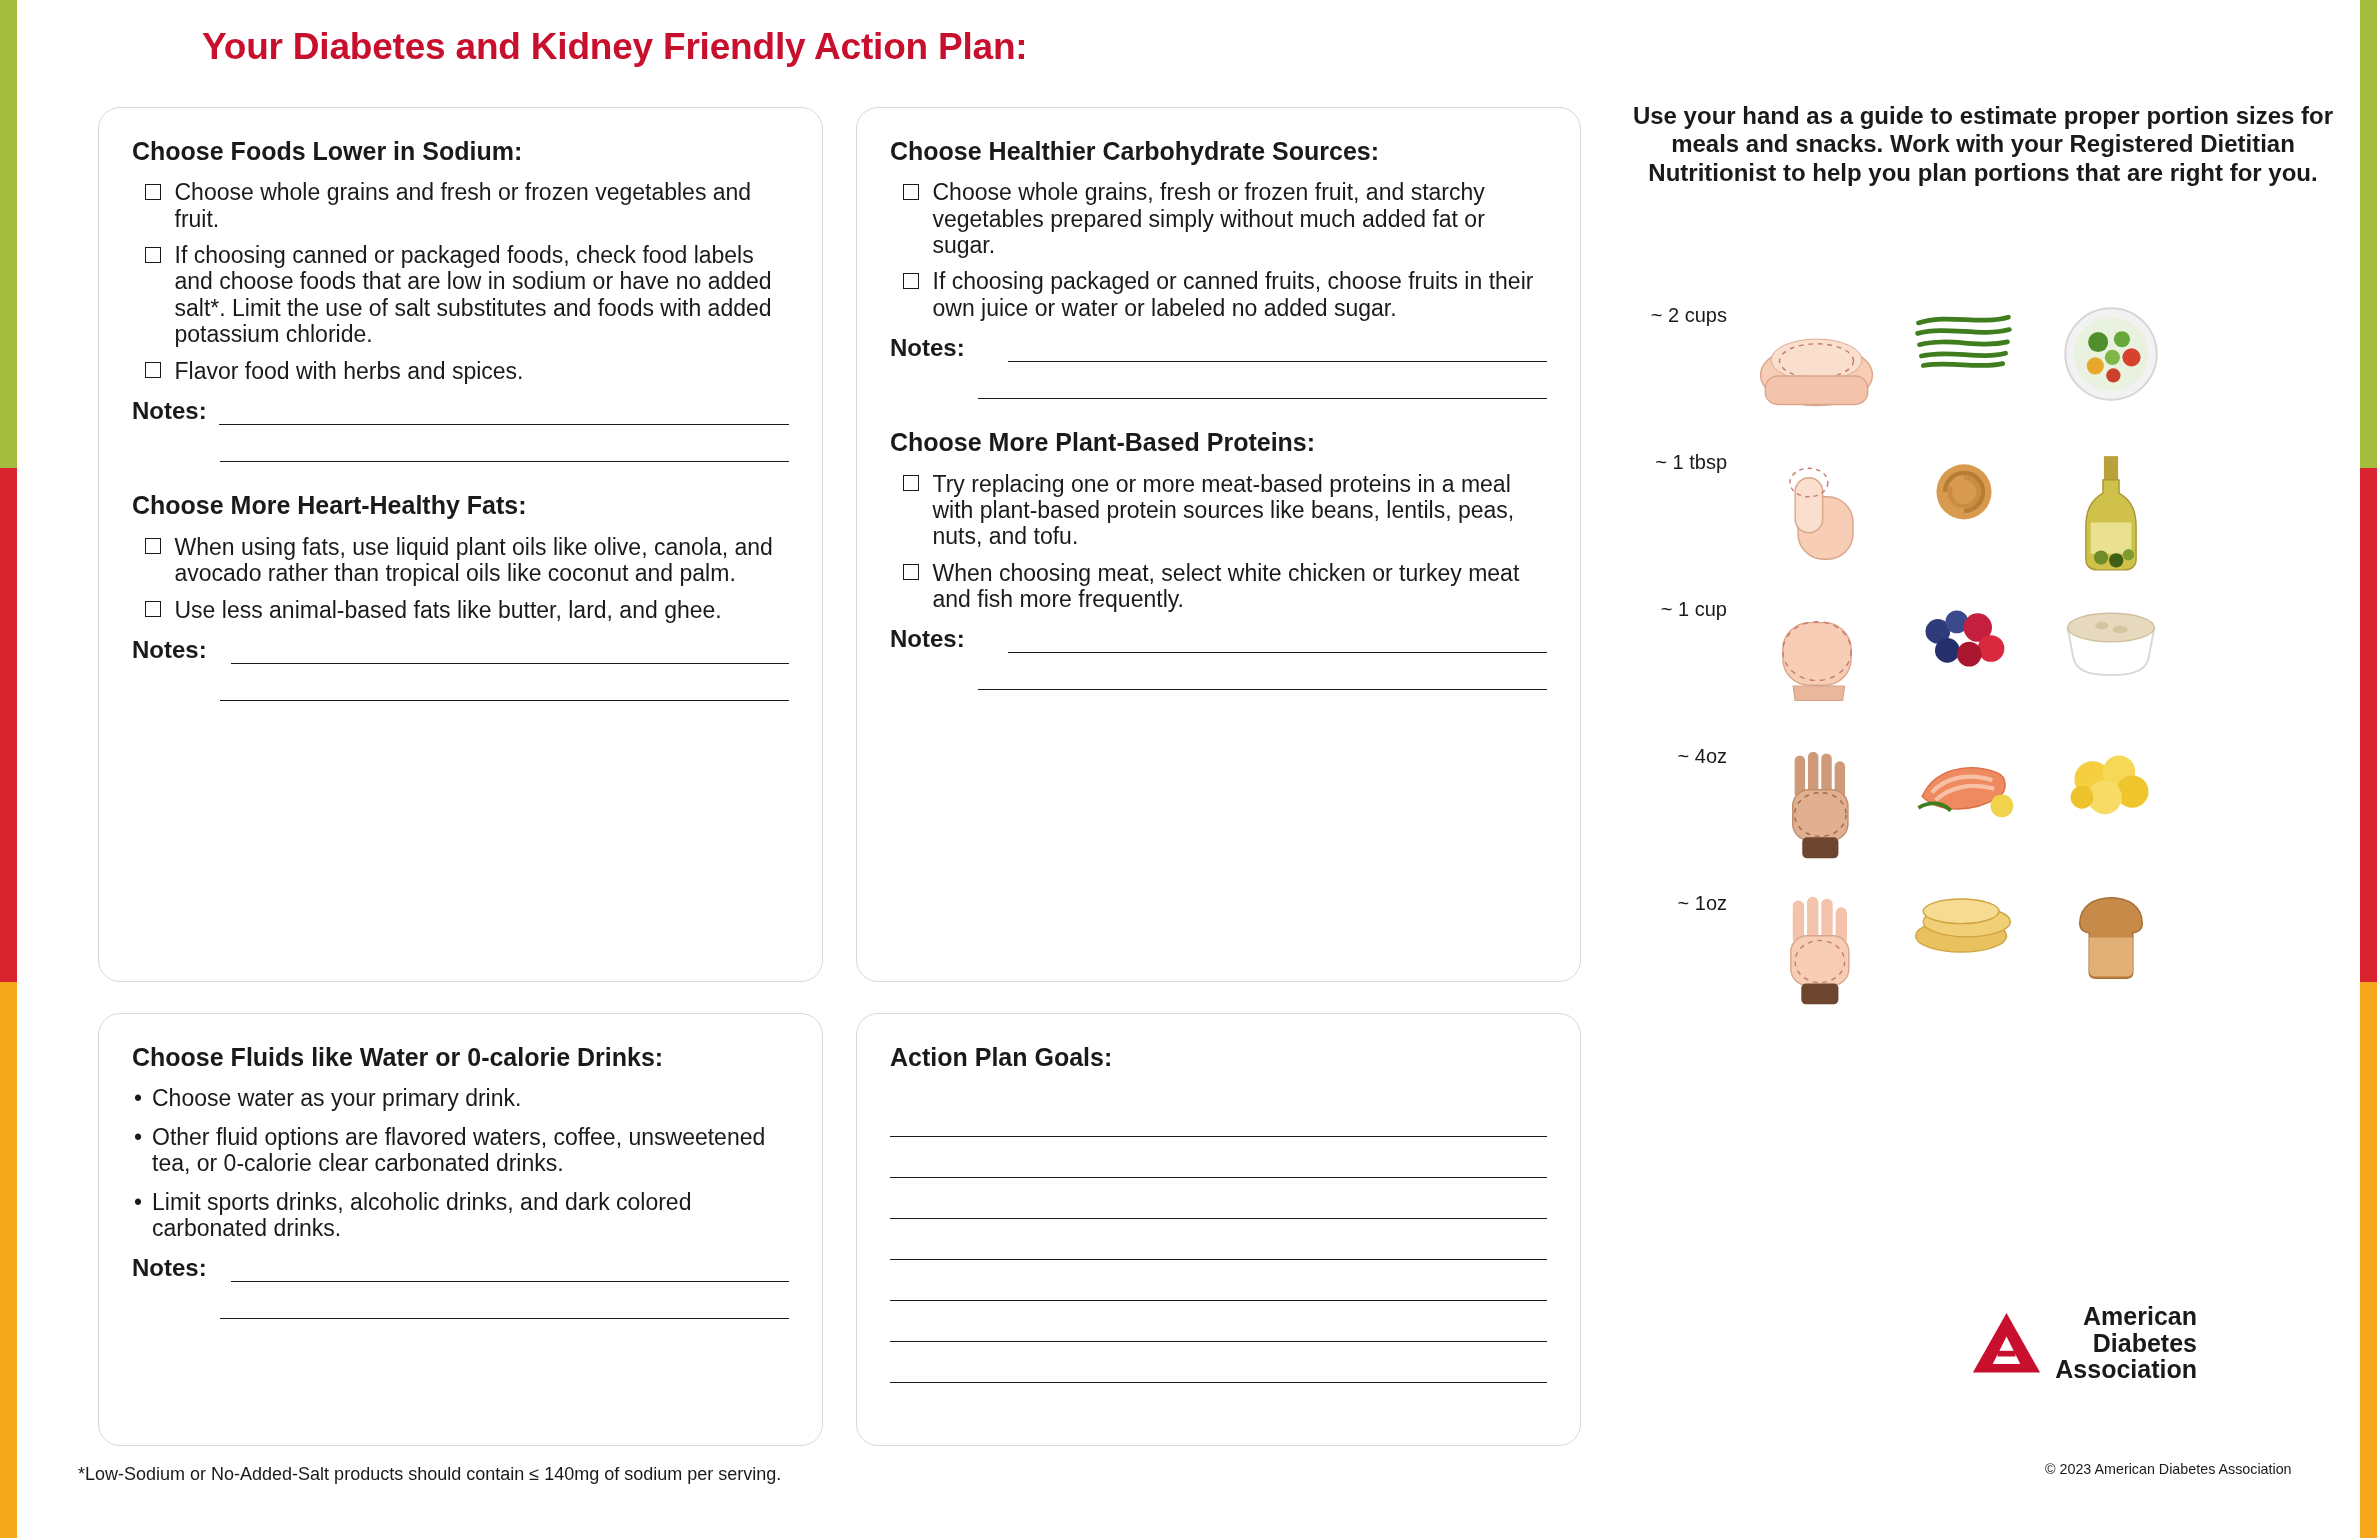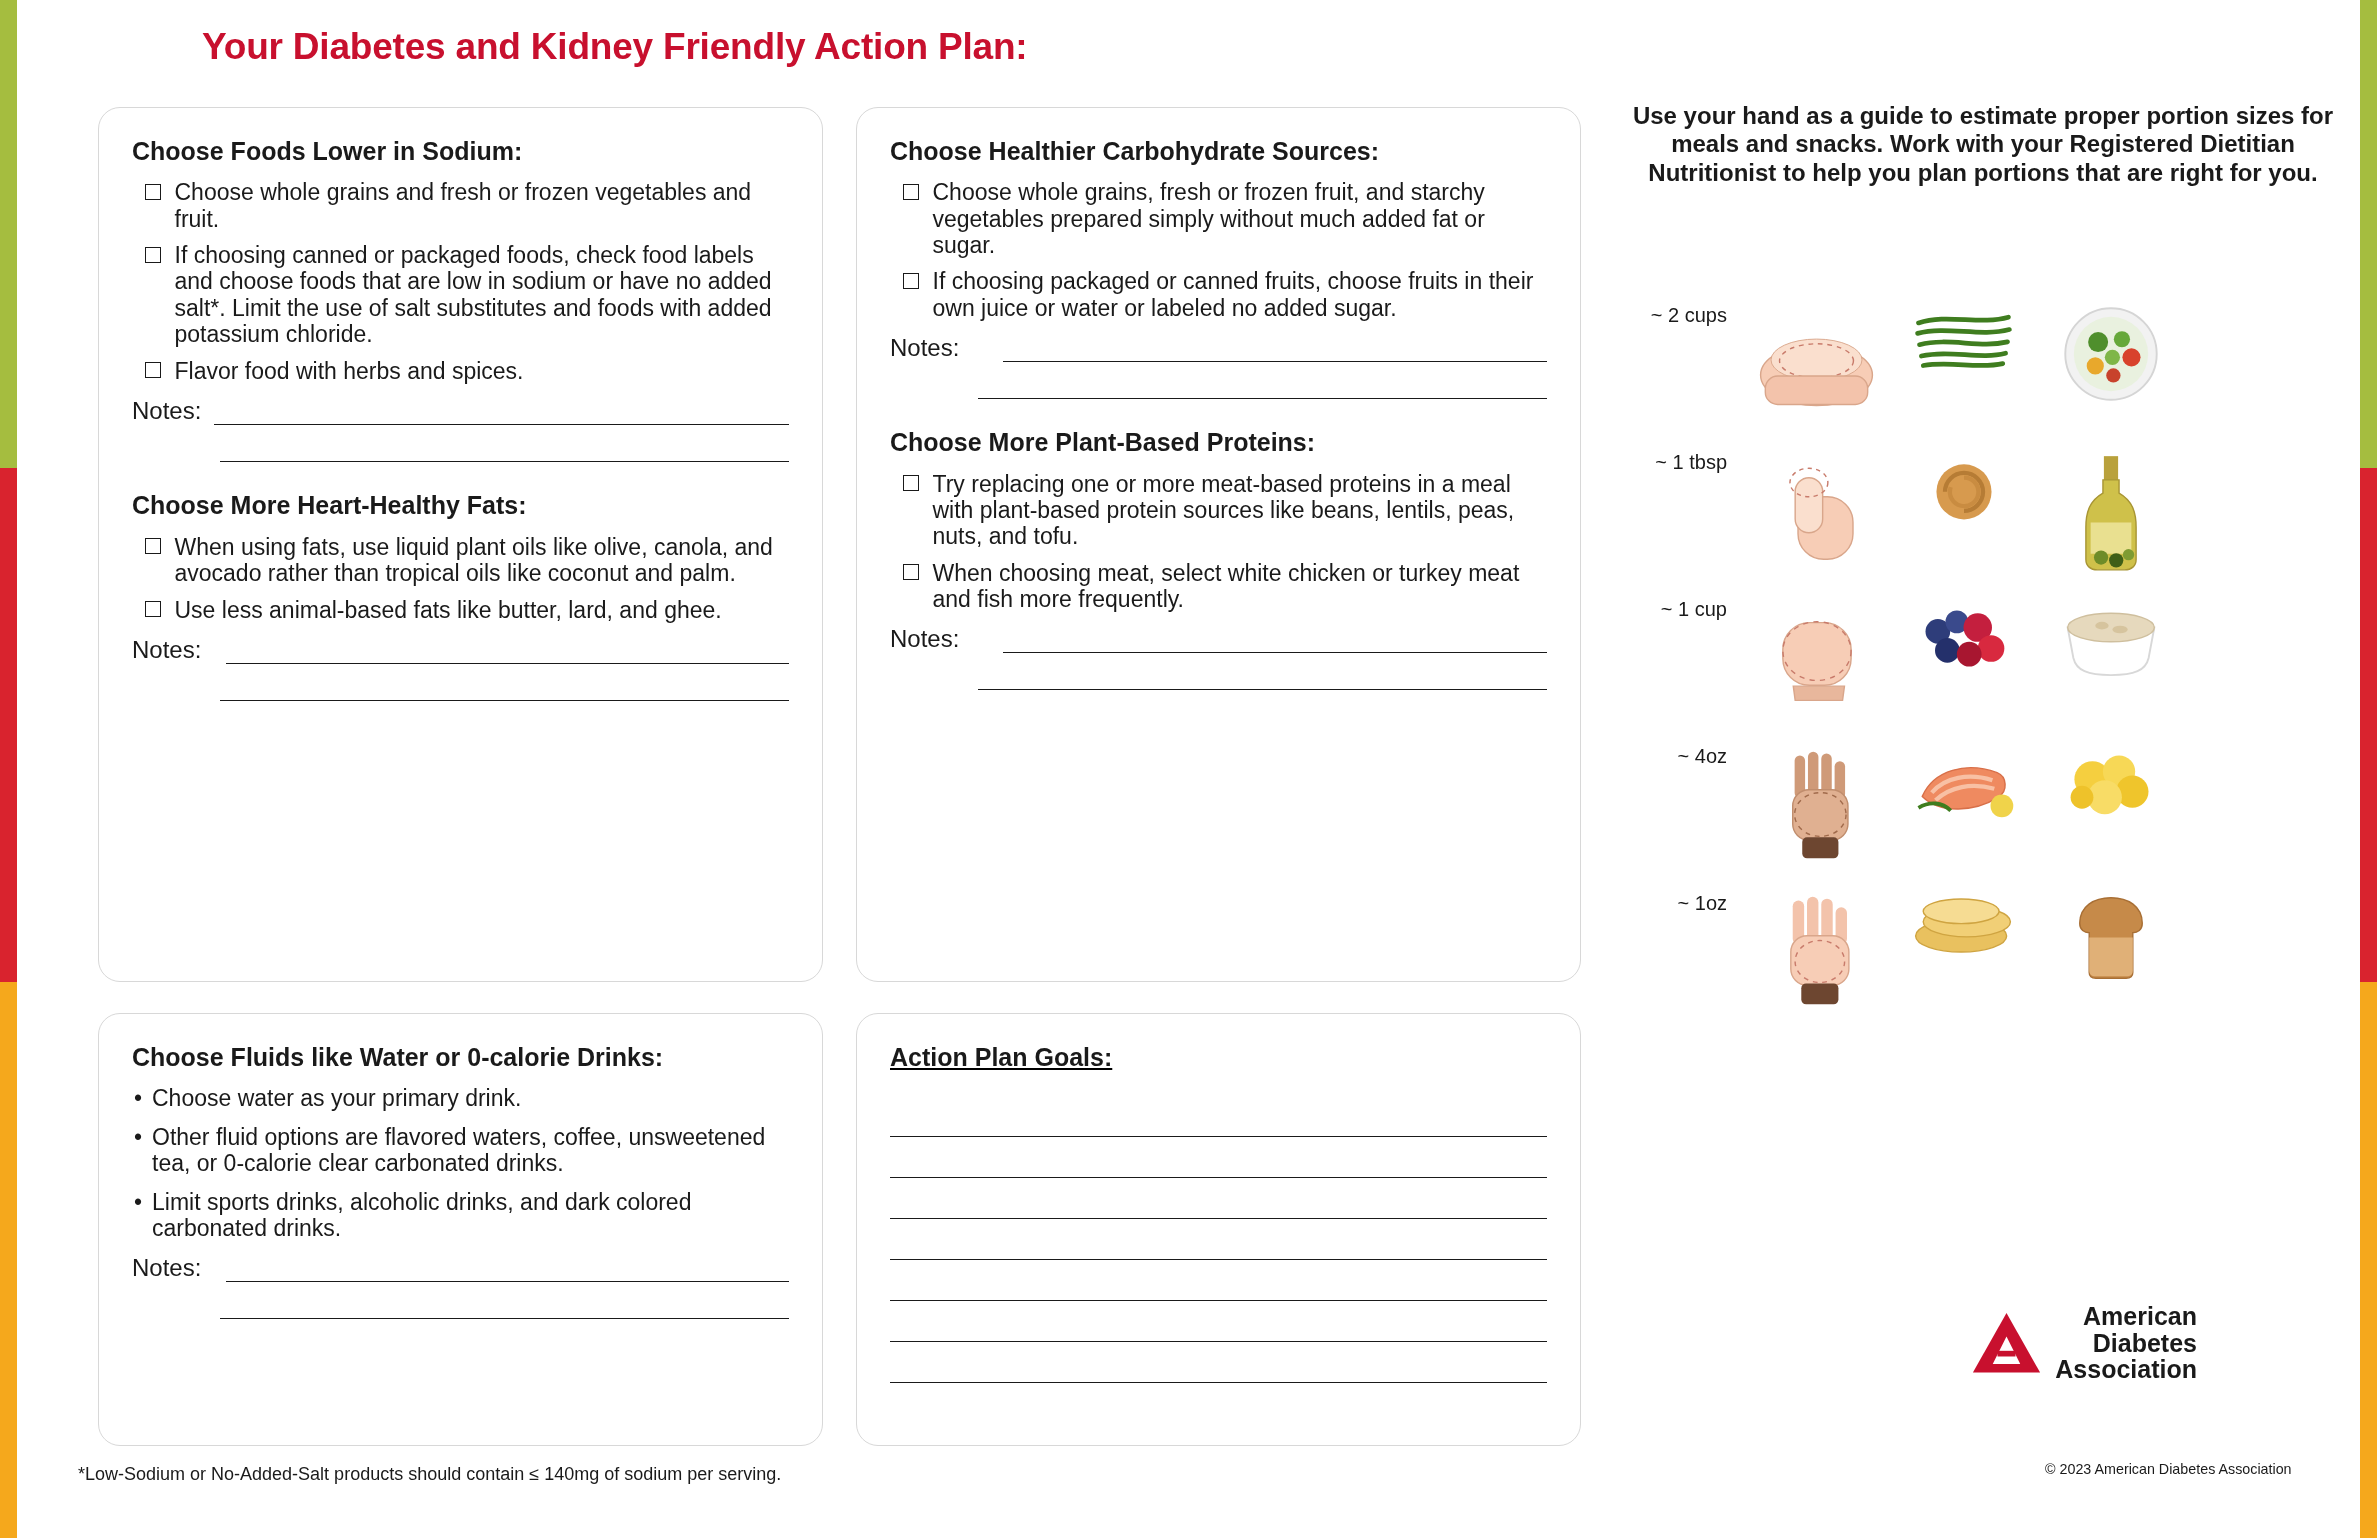--- a/index.html
+++ b/index.html
@@ -50,21 +50,21 @@
   .card {
     position: absolute;
     border: 1.4px solid #d8d8d8;
     border-radius: 22px;
     box-sizing: border-box;
     background: #ffffff;
   }
   #card-sodium  { left: 81px;  top: 107px;  width: 725px; height: 875px; }
   #card-carbs   { left: 839px; top: 107px;  width: 725px; height: 875px; }
   #card-fluids  { left: 81px;  top: 1013px; width: 725px; height: 433px; }
-  #card-goals   { left: 839px; top: 1013px; width: 725px; height: 433px; text-decoration: underline; }
+  #card-goals   { left: 839px; top: 1013px; width: 725px; height: 433px; }
 
   .card-inner { padding: 29.5px 33px 0 33px; }
 
   h2.section-head {
     font-size: 25px;
     font-weight: bold;
     color: #1a1a1a;
     margin: 0 0 14.3px 0;
     line-height: 1.1;
   }
@@ -117,21 +117,21 @@
   }
 
   
   .notes-block { margin-top: 8.6px; }
   .notes-row {
     display: flex;
     align-items: flex-end;
   }
   .notes-label {
     font-size: 24px;
-    font-weight: normal;
+    font-weight: bold;
     color: #1a1a1a;
     white-space: nowrap;
     margin-right: 12.4px;
   }
   .rule {
     flex: 1;
     border-bottom: 1.4px solid #1a1a1a;
     height: 20px;
   }
   .rule.indent { margin-left: 88px; }

